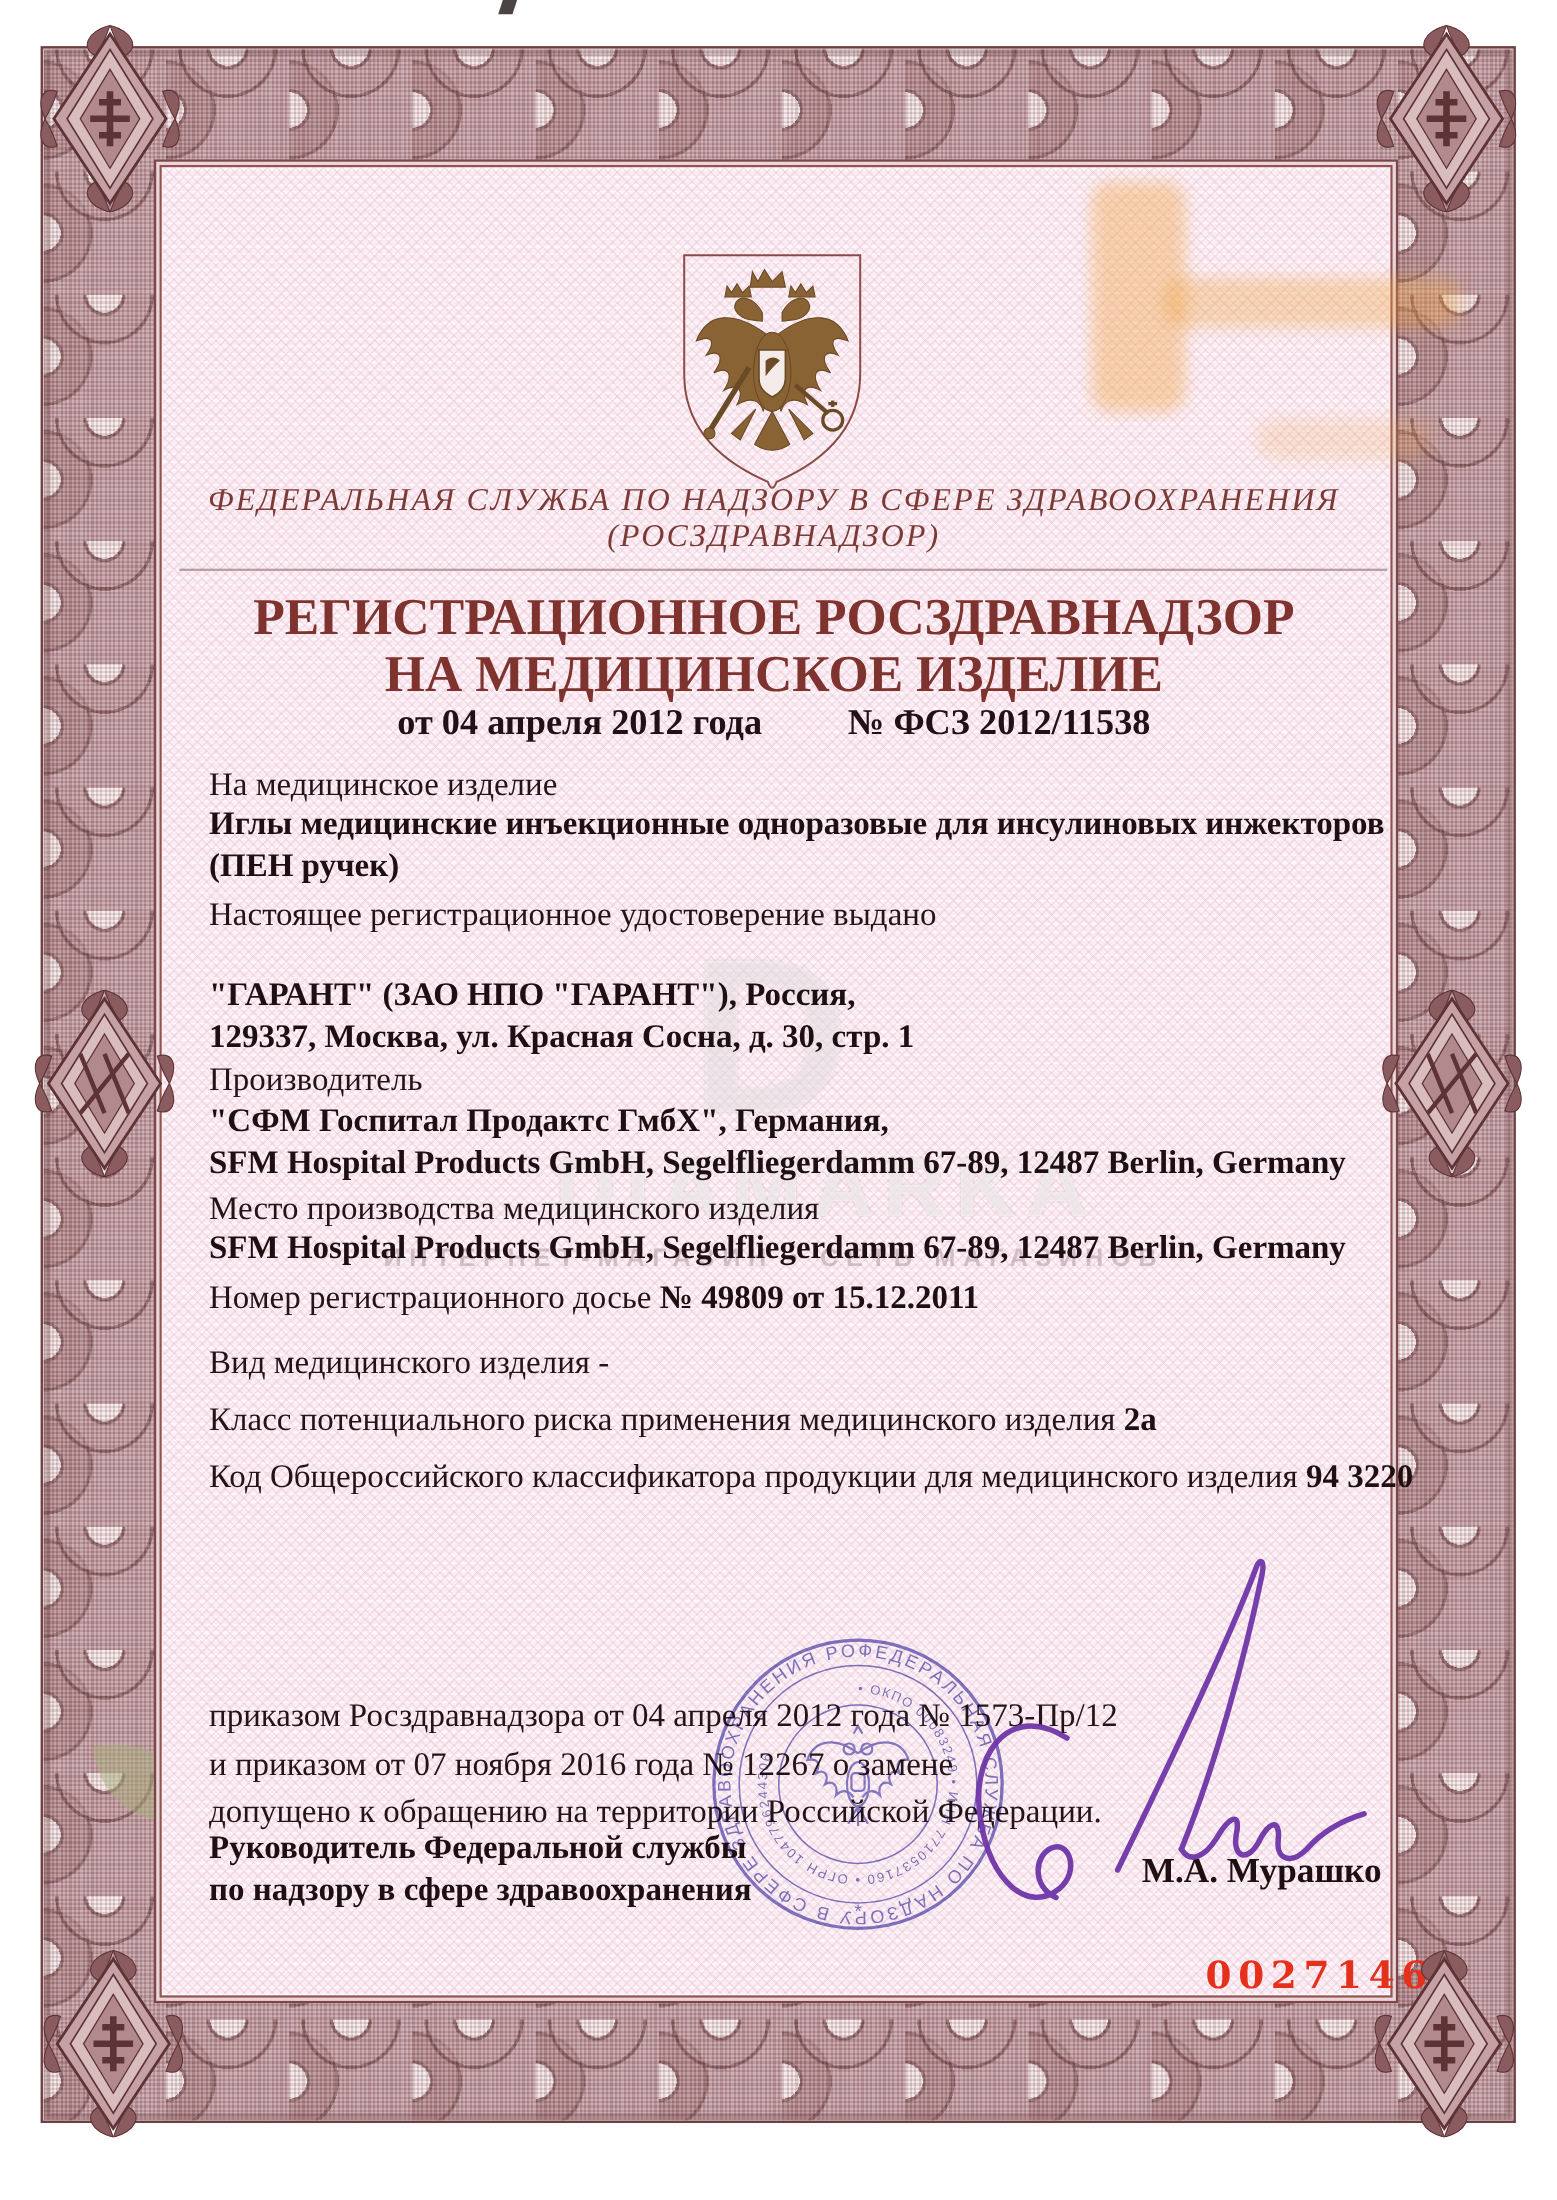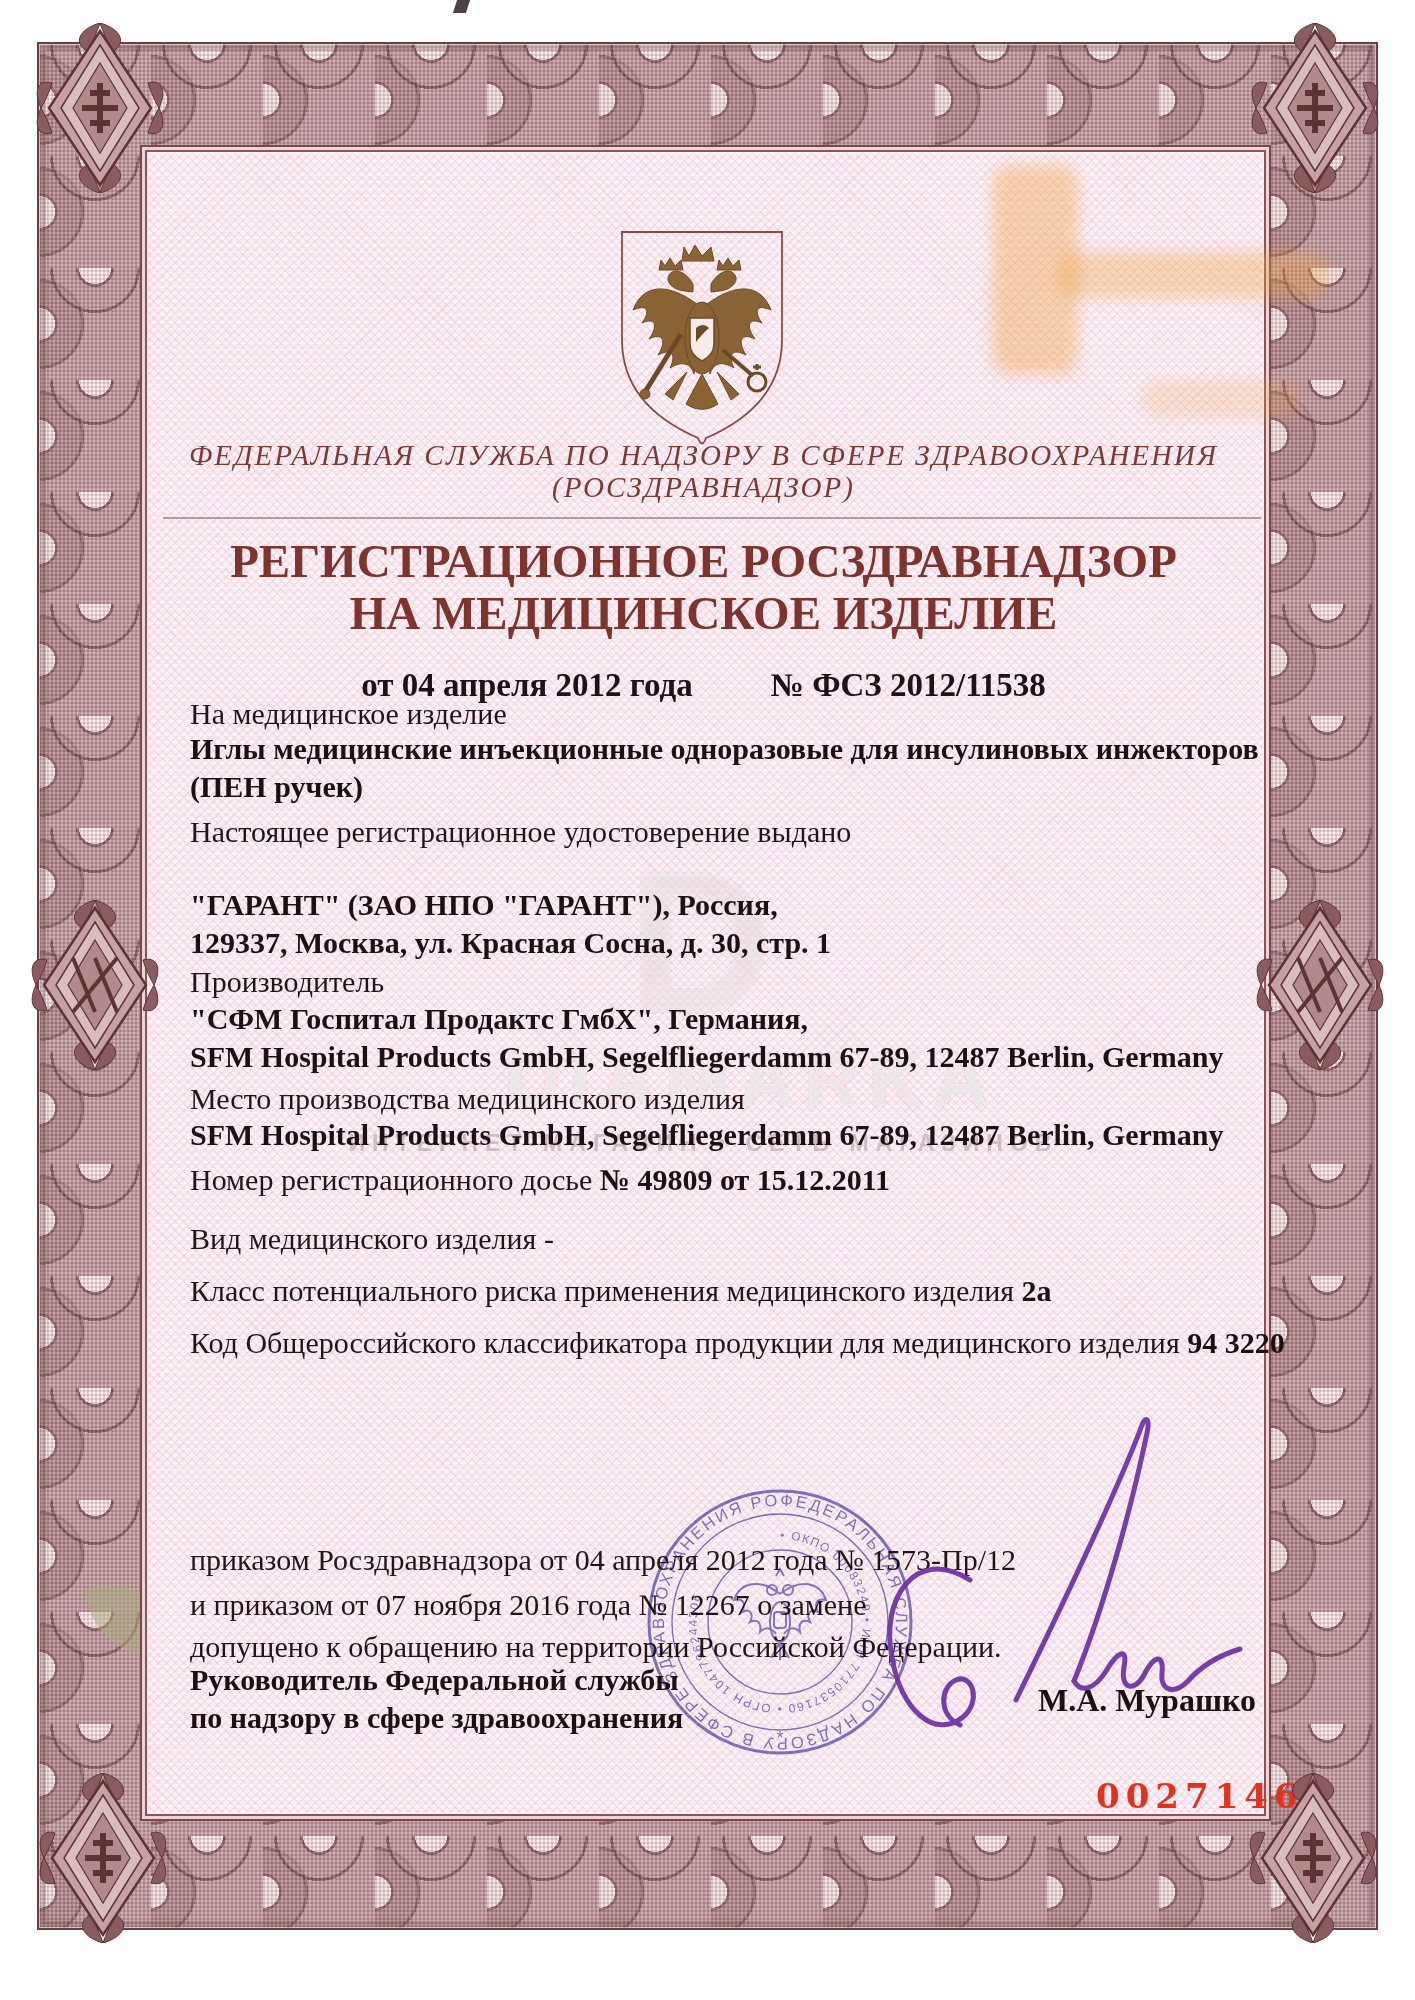--- a/index.html
+++ b/index.html
@@ -28,21 +28,21 @@
     z-index:3;}
   .orn{position:absolute;z-index:8;}
   
   .line{position:absolute;left:190px;white-space:nowrap;z-index:5;
         font:30px/34px "Liberation Serif",serif;color:#241418;}
   .b{font-weight:bold;color:#1d0f12;}
   .center{left:145px;width:1117px;text-align:center;}
   .authority{font-size:29px;letter-spacing:2px;color:#7c3a36;font-style:italic;}
   .sep{position:absolute;left:163px;top:517px;width:1098px;height:2px;background:#9a8084;opacity:.75;z-index:5;}
   .title{font-weight:bold;font-size:47px;line-height:50px;color:#7e332e;letter-spacing:0px;z-index:5;}
-  .dateline{font-weight:bold;font-size:33px;color:#211016;z-index:5;margin-top:28px;}
+  .dateline{font-weight:bold;font-size:33px;color:#211016;z-index:5;}
   .dateline .gap{display:inline-block;width:78px;}
   .headname{position:absolute;left:1038px;top:1682px;font:bold 32px "Liberation Serif",serif;color:#1d0f12;z-index:6;white-space:nowrap;}
   .serial{position:absolute;left:1096px;top:1756px;font:bold 34px "DejaVu Serif",serif;
           color:#e5301c;letter-spacing:6px;z-index:6;margin-top:20px;}
   
   .wm-brand{position:absolute;left:145px;top:1036px;width:1117px;text-align:center;z-index:4;
     font:bold 76px "Liberation Sans",sans-serif;letter-spacing:10px;color:rgba(255,255,255,.60);
     text-shadow:0 0 2px rgba(160,135,145,.40);padding-left:48px;}
   .wm-line{position:absolute;left:145px;top:1130px;width:1117px;text-align:center;z-index:4;
     font:bold 23px "Liberation Sans",sans-serif;letter-spacing:7px;text-transform:uppercase;

